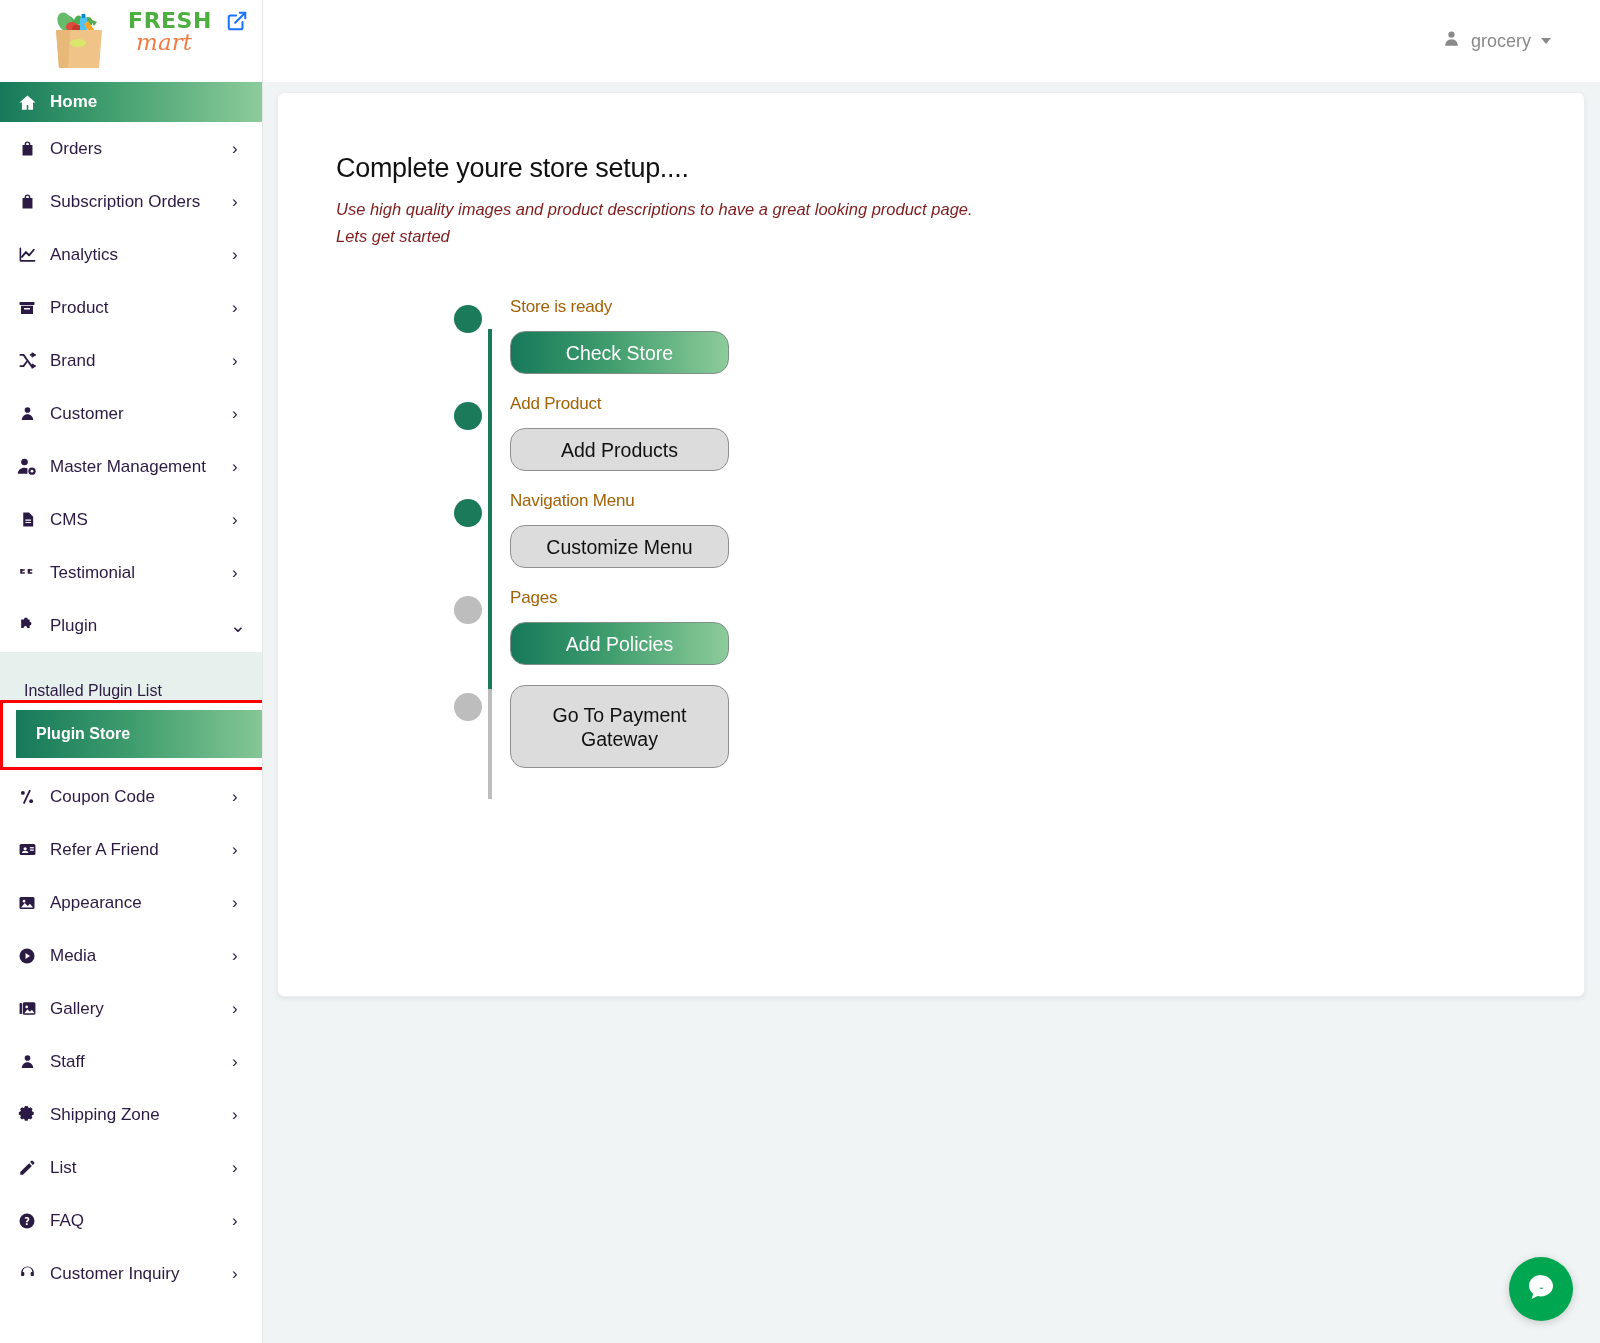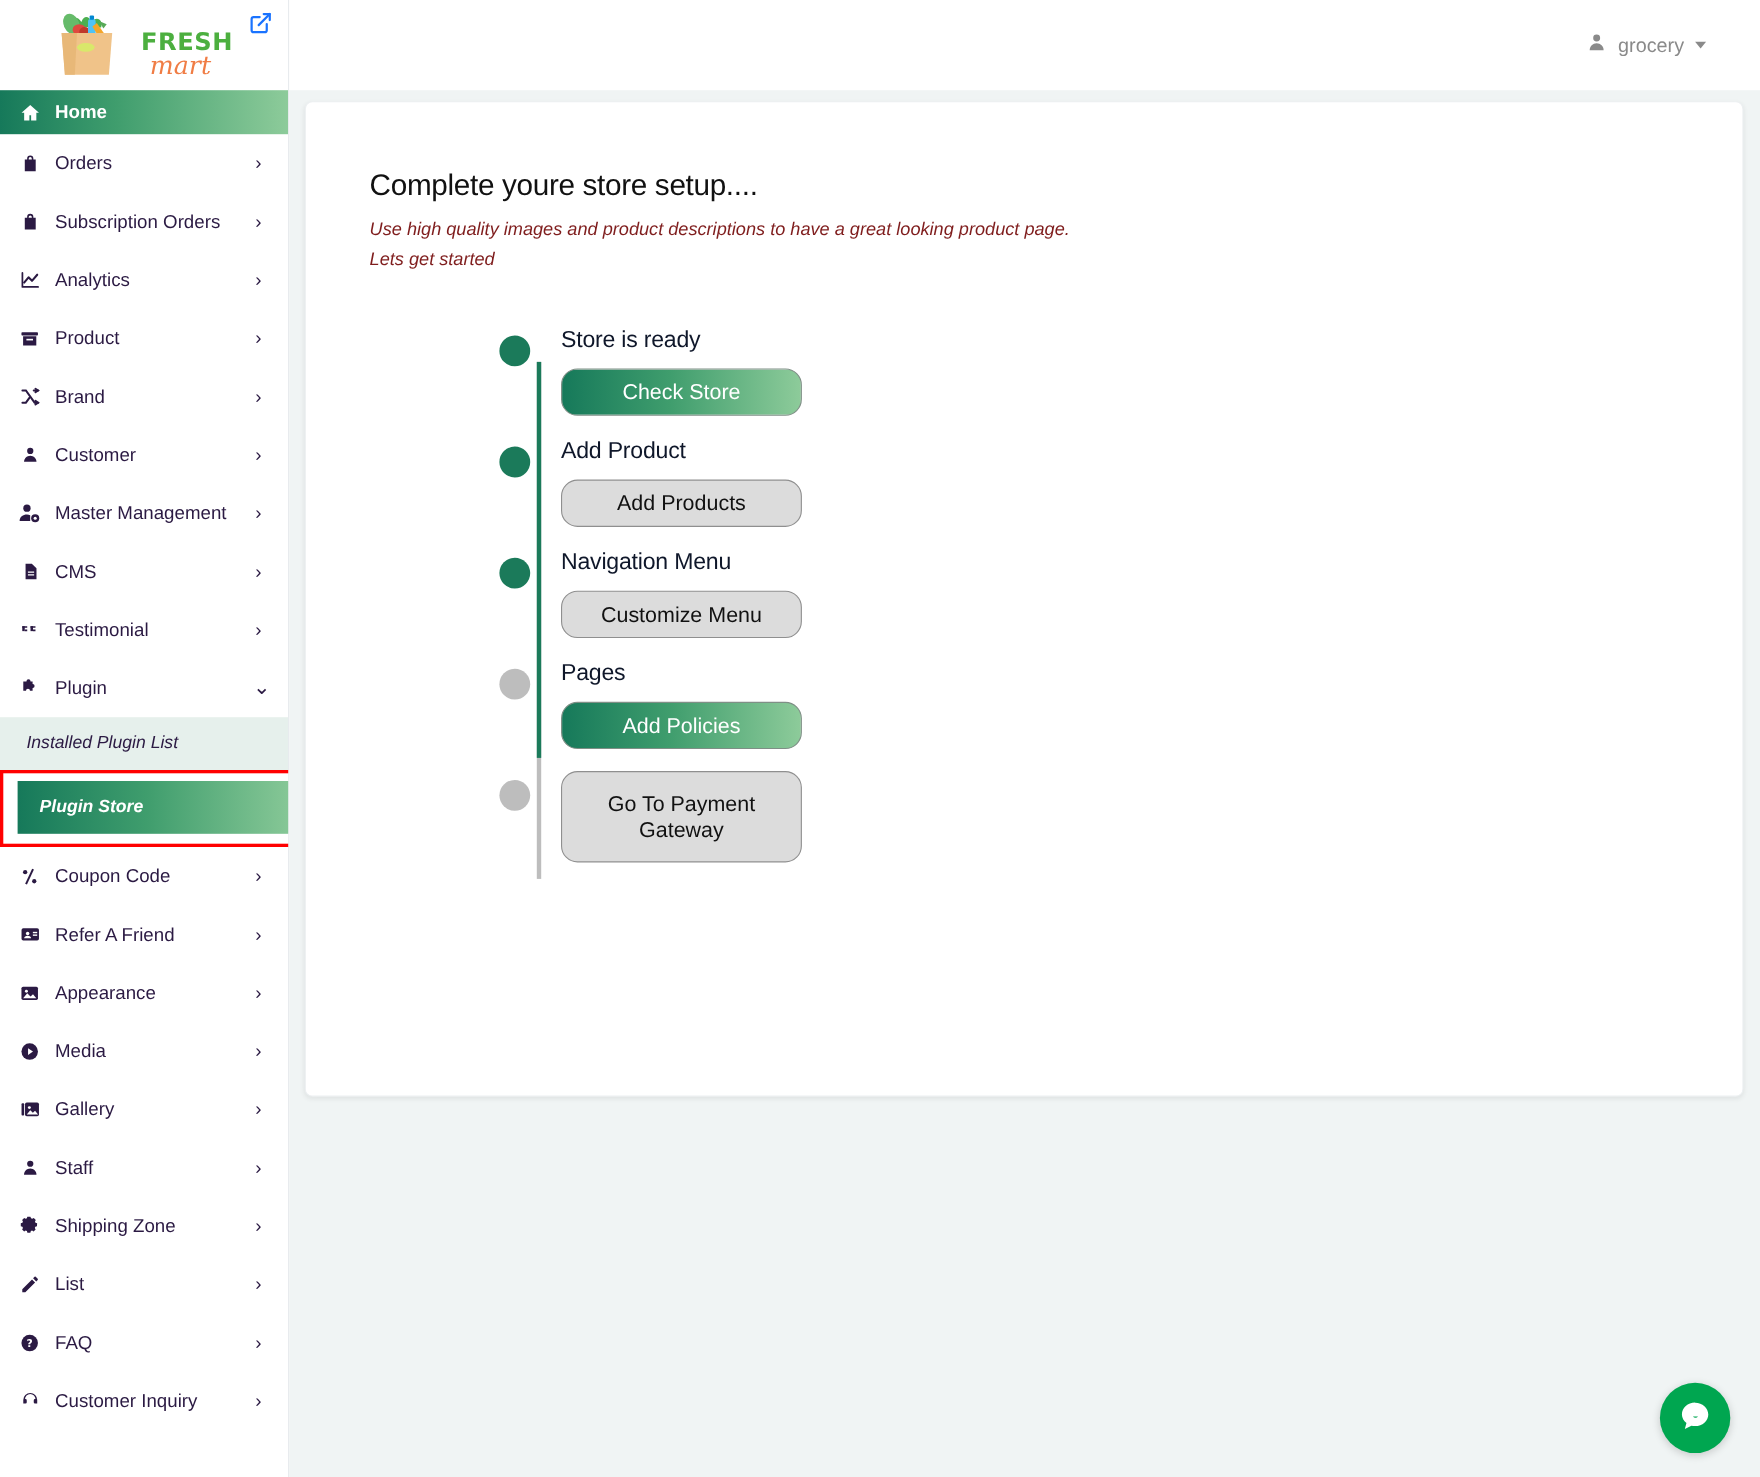--- a/index.html
+++ b/index.html
@@ -17,21 +17,21 @@
     width: 263px; height: 1343px;
     background: #ffffff;
     border-right: 1px solid #e3e7ea;
     overflow: hidden;
   }
   .brand {
     height: 82px; display: flex; align-items: center;
     justify-content: center; position: relative;
     background: #fff;
   }
-  .logo-wrap { display:flex; align-items:flex-end; gap:20px; }
+  .logo-wrap { display:flex; align-items:flex-start; gap:20px; }
   .logo-bag { position: relative; width: 58px; height: 62px; }
   .ext-link {
     position: absolute; right: 14px; top: 10px;
     width: 22px; height: 22px; cursor: pointer;
   }
   .logo-text { display:flex; flex-direction:column; line-height:1; }
   .logo-fresh {
     font-family: "DejaVu Sans", sans-serif;
     font-weight: 800; font-size: 22px; color: #4caf3f;
     letter-spacing: 0.5px;
@@ -56,24 +56,24 @@
   }
   .nav-item .lbl { flex: 1 1 auto; padding-left: 10px; white-space: nowrap; }
   .nav-item .chev { flex: 0 0 14px; color: #2b1a43; font-size: 17px; }
   .nav-item.active {
     background: linear-gradient(90deg, #16795a 0%, #3f9d6d 40%, #8dcb9a 100%);
     color: #ffffff; font-weight: 700; height: 40px;
   }
   .nav-item.active .ico, .nav-item.active .chev { color: #fff; }
 
   .sub-item {
-    display: flex; align-items: center;
+    display: flex; align-items: flex-end;
     height: 48px; padding-left: 24px;
     font-size: 16px; color: #2b1a43;
-    background: #e6f0ec; cursor: pointer; font-style: italic;
+    background: #e6f0ec; cursor: pointer;
   }
   .sub-item.highlighted-wrap {
     background: #ffffff;
     padding: 0; height: 70px;
     display: block; position: relative;
   }
   .redbox {
     position: absolute; left: 0; top: 0;
     width: 270px; height: 70px;
     border: 3px solid #ff0000; background: #fff;
@@ -135,21 +135,21 @@
     width: 4px; height: 360px; background: #1b7a5a; z-index: 1;
   }
   .step { position: relative; margin-bottom: 8px; padding-left: 96px; }
   .dot {
     position: absolute; left: 40px; top: 8px;
     width: 28px; height: 28px; border-radius: 50%;
     background: #bdbdbd; z-index: 2;
   }
   .dot.done { background: #1b7a5a; }
   .step-title {
-    font-size: 21px; color: #0f172a; font-weight: 400; letter-spacing: -0.2px;
+    font-size: 17px; color: #a16207; font-weight: 400; letter-spacing: -0.2px;
   }
   .btn {
     margin-top: 14px;
     width: 219px; min-height: 43px;
     border: 1px solid #8f8f8f; border-radius: 15px;
     font-size: 19.5px; font-family: "Liberation Sans", sans-serif;
     cursor: pointer; display: flex; align-items: center;
     justify-content: center; text-align: center; padding: 7px 6px;
     line-height: 1.25;
   }

